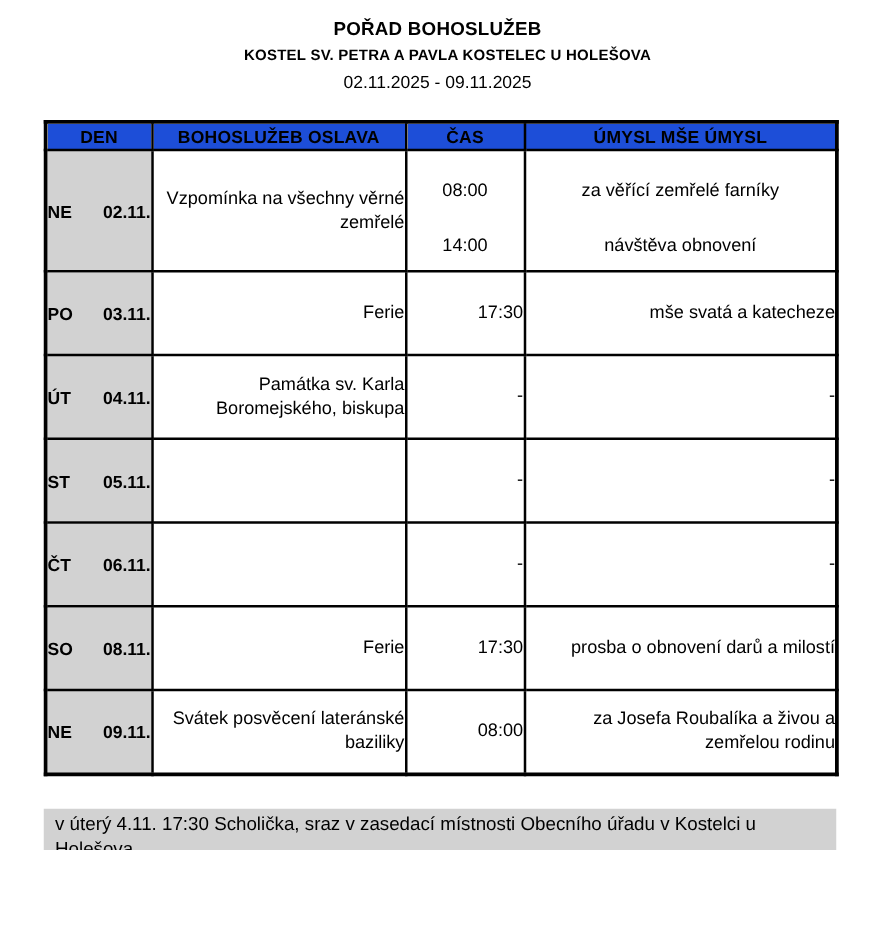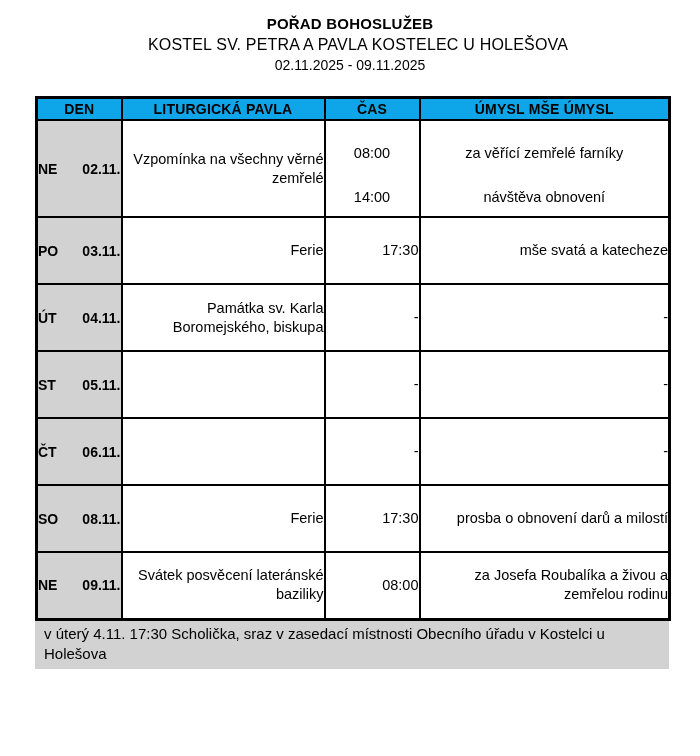--- a/index.html
+++ b/index.html
@@ -20,22 +20,22 @@
     padding-top: 14px;
     text-align: center;
   }
   .title {
     font-size: 15px;
     font-weight: bold;
     line-height: 20px;
     letter-spacing: 0.2px;
   }
   .subtitle {
-    font-size: 16px;
-    font-weight: normal;
+    font-size: 12px;
+    font-weight: bold;
     line-height: 21px;
     letter-spacing: 0.2px;
     padding-left: 16px;
   }
   .daterange {
     font-size: 14px;
     line-height: 21px;
   }
   table.schedule {
     border-collapse: collapse;
@@ -45,21 +45,21 @@
     border: 3px solid #000000;
   }
   table.schedule th,
   table.schedule td {
     border: 2px solid #000000;
     padding: 0;
     vertical-align: middle;
     overflow: hidden;
   }
   table.schedule th {
-    background: #0ea5e9;
+    background: #1d4ed8;
     height: 20px;
     font-size: 14px;
     font-weight: bold;
     text-align: center;
     letter-spacing: 0.2px;
     margin-top: 48px;
   }
   tr.row { height: 67px; }
   tr.row-tall { height: 95px; }
   td.day-cell {
@@ -92,21 +92,21 @@
   }
   tr.row-divider-gray {
     border-top: 2px solid #7f7f7f;
     border-radius: 20px;
   }
   tr.row-divider-gray td {
     border-top: 2px solid #7f7f7f;
   }
   .note {
     box-sizing: border-box;
-    margin: 0 0 0 35px;
+    margin: 26px 0 0 35px;
     width: 634px;
     background: #d2d2d2;
     padding: 3px 9px 4px;
     font-size: 15px;
     line-height: 20.5px;
   }
 </style>
 </head>
 <body>
 
@@ -121,21 +121,21 @@
   <table class="schedule">
     <colgroup>
       <col style="width:85px">
       <col style="width:203px">
       <col style="width:95px">
       <col style="width:250px">
     </colgroup>
     <thead>
       <tr>
         <th>DEN</th>
-        <th>LITURGICKÁ PAVLA</th>
+        <th>BOHOSLUŽEB OSLAVA</th>
         <th>ČAS</th>
         <th>ÚMYSL MŠE ÚMYSL</th>
       </tr>
     </thead>
     <tbody>
 
       <tr class="row row-tall">
         <td class="day-cell">
           <div class="day-label">
             <span>NE</span>

